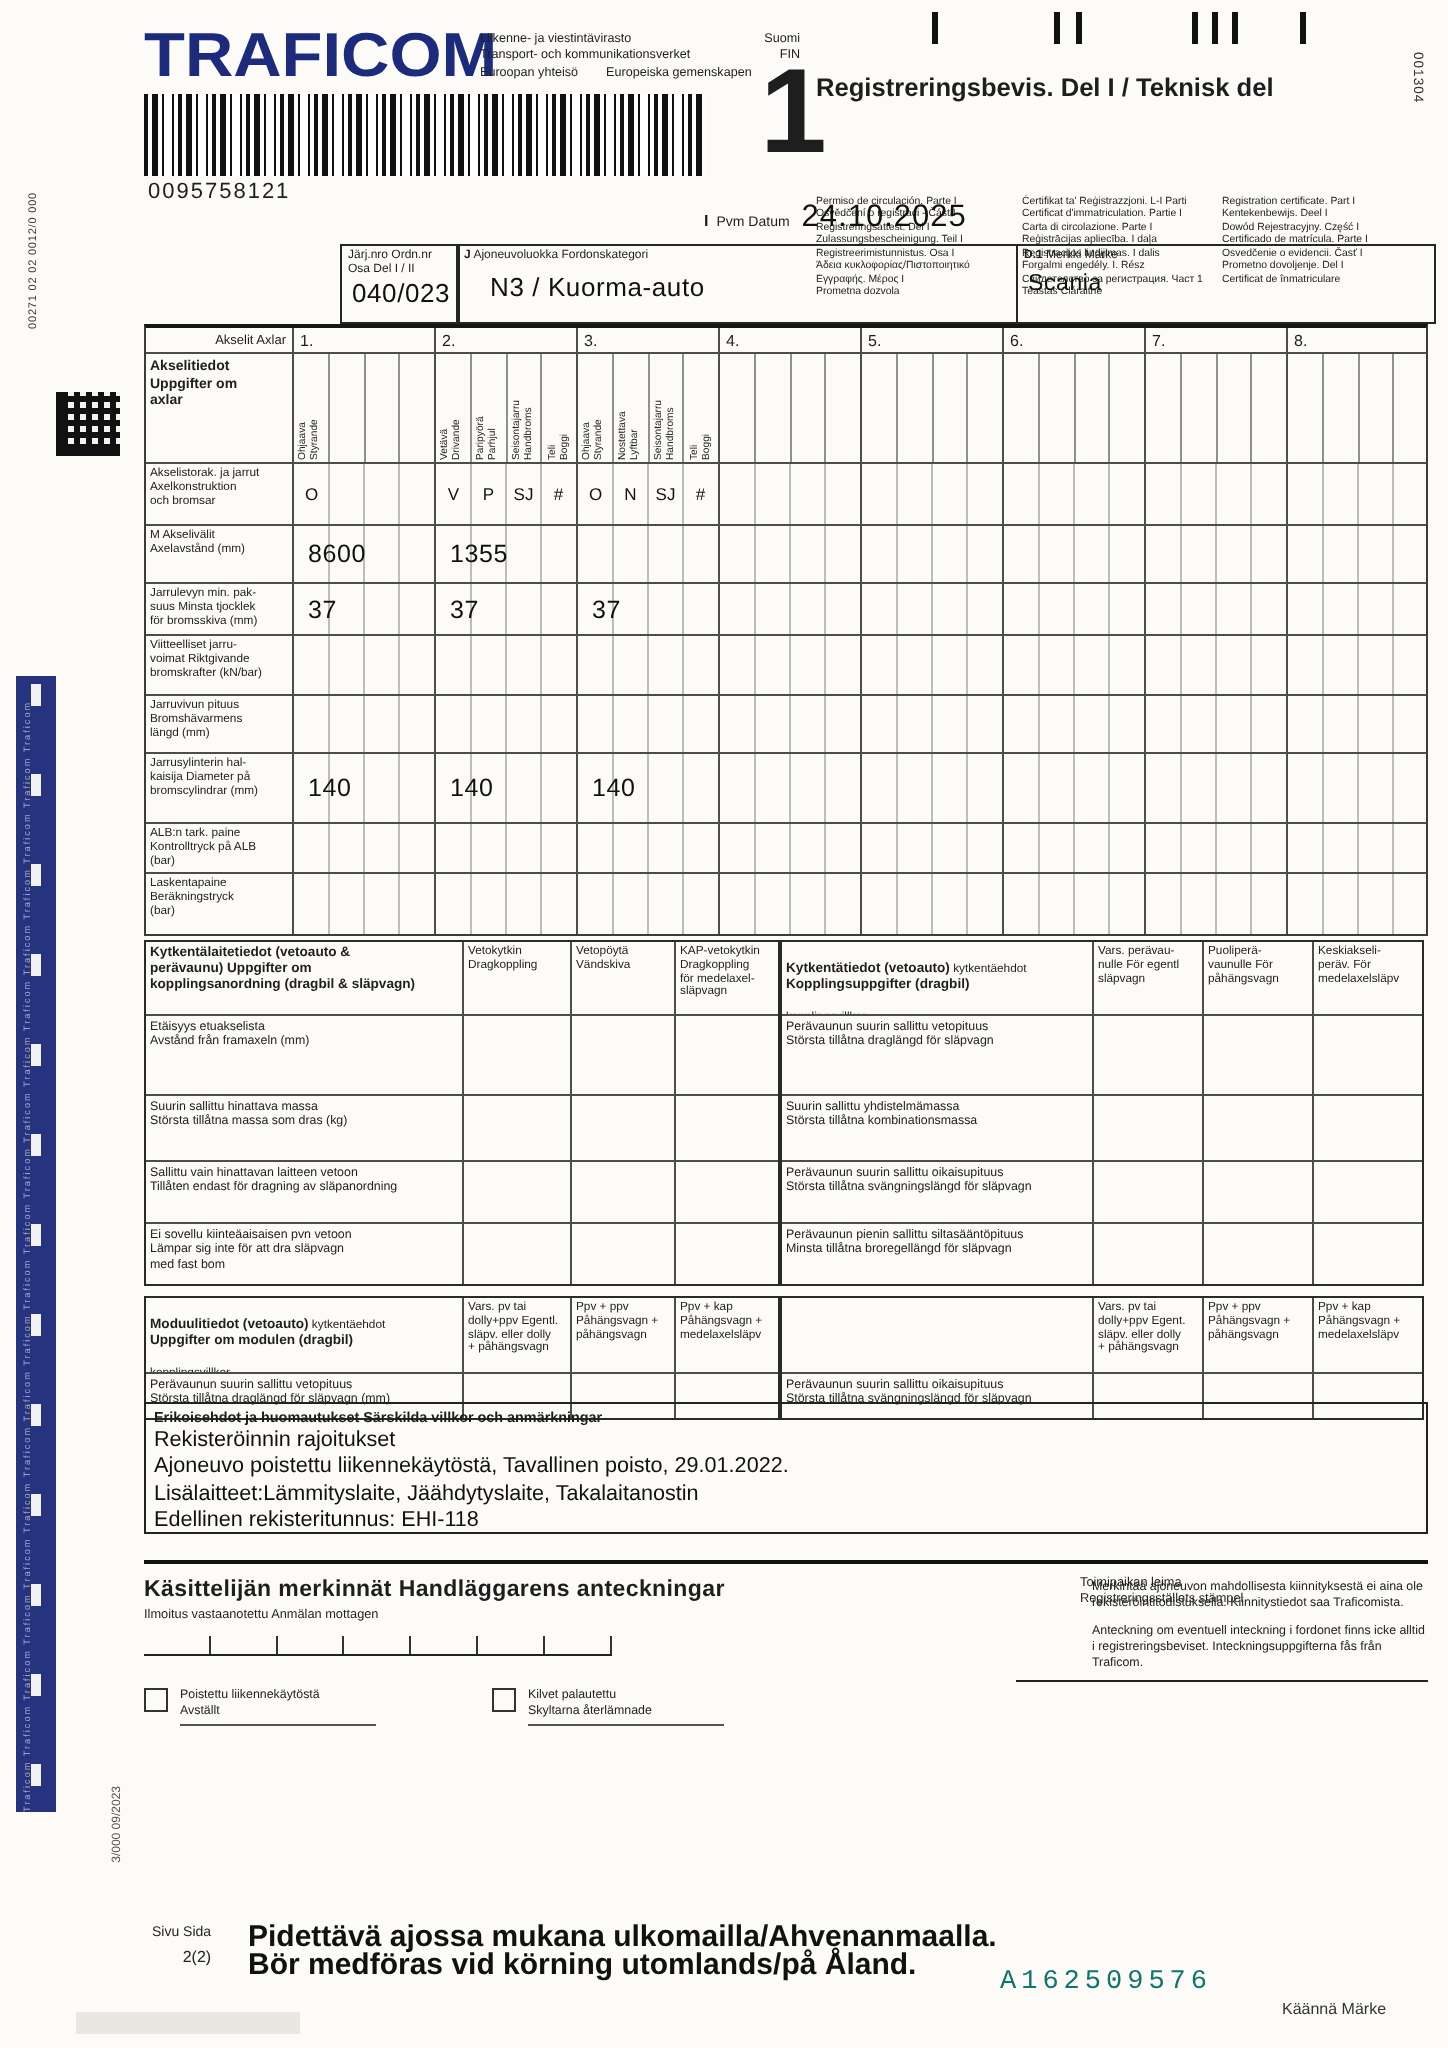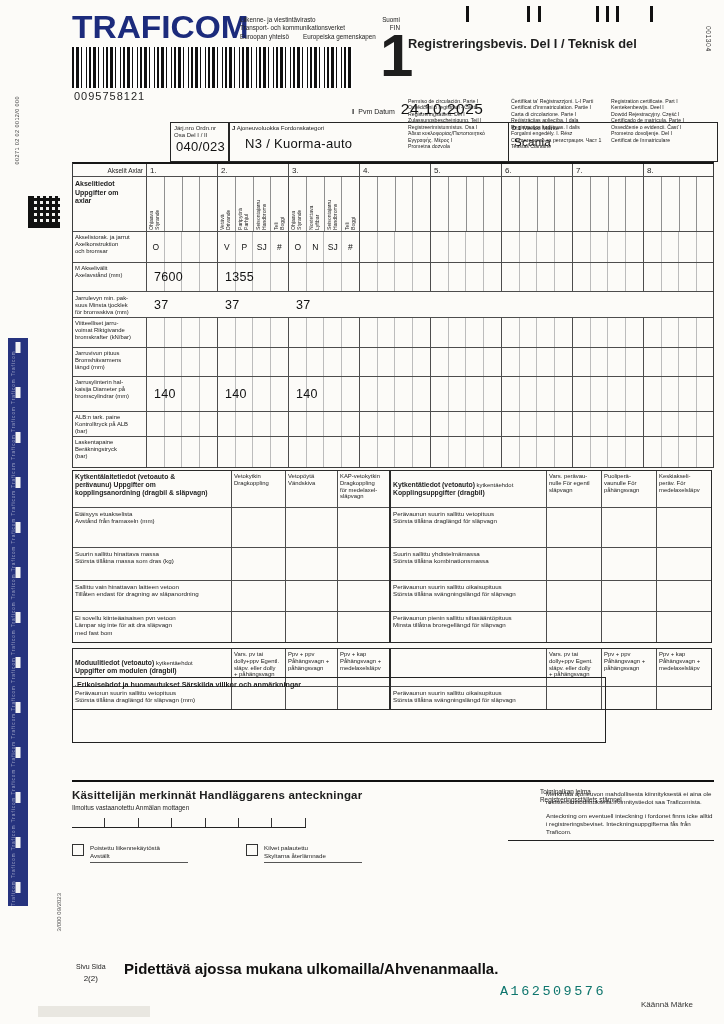--- a/index.html
+++ b/index.html
@@ -89,21 +89,21 @@
   .note{font-size:6.2px;line-height:7.7px;margin:0 0 7px 0;color:#222}
   .right-rule{position:absolute;left:436px;top:58px;width:206px;border-top:1.5px solid #222}
 
   
   .strip{left:8px;top:338px;width:20px;height:568px;background:#26337e;overflow:hidden}
   .strip-text{position:absolute;left:3px;top:0;height:100%;writing-mode:vertical-rl;transform:rotate(180deg);font-size:4.6px;letter-spacing:1px;color:rgba(255,255,255,.55);white-space:nowrap}
   .strip::after{content:"";position:absolute;left:50%;top:4px;width:5px;height:100%;transform:translateX(-50%);background:repeating-linear-gradient(180deg,#f2f2f2 0 11px,transparent 11px 45px)}
 
   
   .print-code{left:56px;top:893px;writing-mode:vertical-rl;transform:rotate(180deg);font-size:6px;color:#555}
-  .sivu{left:76px;top:963px;text-align:center;font-size:7px;color:#222}
+  .sivu{left:76px;top:963px;text-align:right;font-size:7px;color:#222}
   .sivu .pageno{font-size:8px;margin-top:4px}
   .carry{left:124px;top:962px;font-size:15px;line-height:13.5px;color:#111}
   .docnum{left:500px;top:984px;font-family:"Liberation Mono",monospace;font-size:13.5px;letter-spacing:2.5px;color:#0f766e}
   .turn{left:641px;top:1000px;font-size:8px;color:#333}
   .graybar{left:38px;top:1006px;width:112px;height:11px;background:#e9e7e1}
 </style>
 </head>
 <body>
 
 <div class="page">
@@ -374,33 +374,33 @@
           <div class="at-subval"></div>
           <div class="at-subval"></div>
           <div class="at-subval"></div>
           <div class="at-subval"></div>
         </div>
       </div>
       <div class="at-row" style="height: 29px;">
         <div class="at-cell at-rowlabel" style="width: 73px;">M Akselivälit
    Axelavstånd (mm)</div>
         <div class="at-cell at-datacell subgrid" style="width: 71px;">
-          <div class="at-spanval">7600</div>
+          <div class="at-spanval">8600</div>
         </div>
         <div class="at-cell at-datacell subgrid" style="width: 71px;">
           <div class="at-spanval">1355</div>
         </div>
         <div class="at-cell at-datacell subgrid" style="width: 71px;"></div>
         <div class="at-cell at-datacell subgrid" style="width: 71px;"></div>
         <div class="at-cell at-datacell subgrid" style="width: 71px;"></div>
         <div class="at-cell at-datacell subgrid" style="width: 71px;"></div>
         <div class="at-cell at-datacell subgrid" style="width: 71px;"></div>
         <div class="at-cell at-datacell subgrid" style="width: 71px;"></div>
       </div>
-      <div class="at-row" style="height: 26px; align-items: center;">
+      <div class="at-row" style="height: 26px;">
         <div class="at-cell at-rowlabel" style="width: 73px;">Jarrulevyn min. pak-
 suus Minsta tjocklek
 för bromsskiva (mm)</div>
         <div class="at-cell at-datacell subgrid" style="width: 71px;">
           <div class="at-spanval">37</div>
         </div>
         <div class="at-cell at-datacell subgrid" style="width: 71px;">
           <div class="at-spanval">37</div>
         </div>
         <div class="at-cell at-datacell subgrid" style="width: 71px;">
@@ -592,22 +592,26 @@
     <div class="ccol">Ppv + kap
 Påhängsvagn +
 medelaxelsläpv</div>
     <div class="crow">Perävaunun suurin sallittu oikaisupituus
 Största tillåtna svängningslängd för släpvagn</div>
     <div></div>
       <div></div>
       <div></div>
   </div>
 
-  <div class="remarks abs" style="left:72px;top:677px;width:534px;height:66px">
+  <div class="remarks abs" style="left:72px;top:701px;width:642px;height:66px">
     <div class="remarks-header b">Erikoisehdot ja huomautukset Särskilda villkor och anmärkningar</div>
+    <div class="remarks-lines pre">Rekisteröinnin rajoitukset
+Ajoneuvo poistettu liikennekäytöstä, Tavallinen poisto, 29.01.2022.
+Lisälaitteet:Lämmityslaite, Jäähdytyslaite, Takalaitanostin
+Edellinen rekisteritunnus: EHI-118</div>
   </div>
 
   <div class="handler abs" style="left:72px;top:780px;width:642px;height:92px">
     <span class="handler-title b"><span>Käsittelijän merkinnät</span> <span>Handläggarens anteckningar</span></span>
     <span class="stamp-label pre">Toimipaikan leima
 Registreringsställets stämpel</span>
     <div class="received-label">Ilmoitus vastaanotettu Anmälan mottagen</div>
     <div class="comb"></div>
     <div class="checkbox-row">
       <span class="checkbox"></span>
@@ -628,18 +632,19 @@
     <span class="strip-text">Traficom Traficom Traficom Traficom Traficom Traficom Traficom Traficom Traficom Traficom Traficom Traficom Traficom Traficom Traficom Traficom Traficom Traficom Traficom Traficom</span>
   </div>
 
   <div class="print-code abs">3/000  09/2023</div>
   <div class="sivu abs">
     <div>Sivu Sida</div>
     <div class="pageno">2(2)</div>
   </div>
   <div class="carry abs b">
     <div>Pidettävä ajossa mukana ulkomailla/Ahvenanmaalla.</div>
+    <div>Bör medföras vid körning utomlands/på Åland.</div>
   </div>
   <div class="docnum abs">A162509576</div>
   <div class="turn abs">Käännä Märke</div>
   <div class="graybar abs"></div>
 
 </div>
 
 </body></html>

